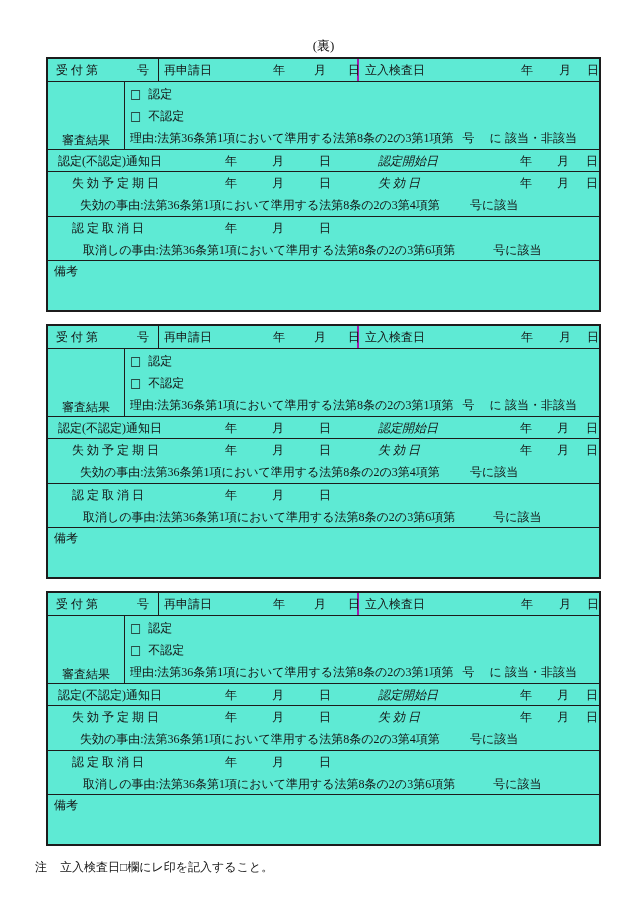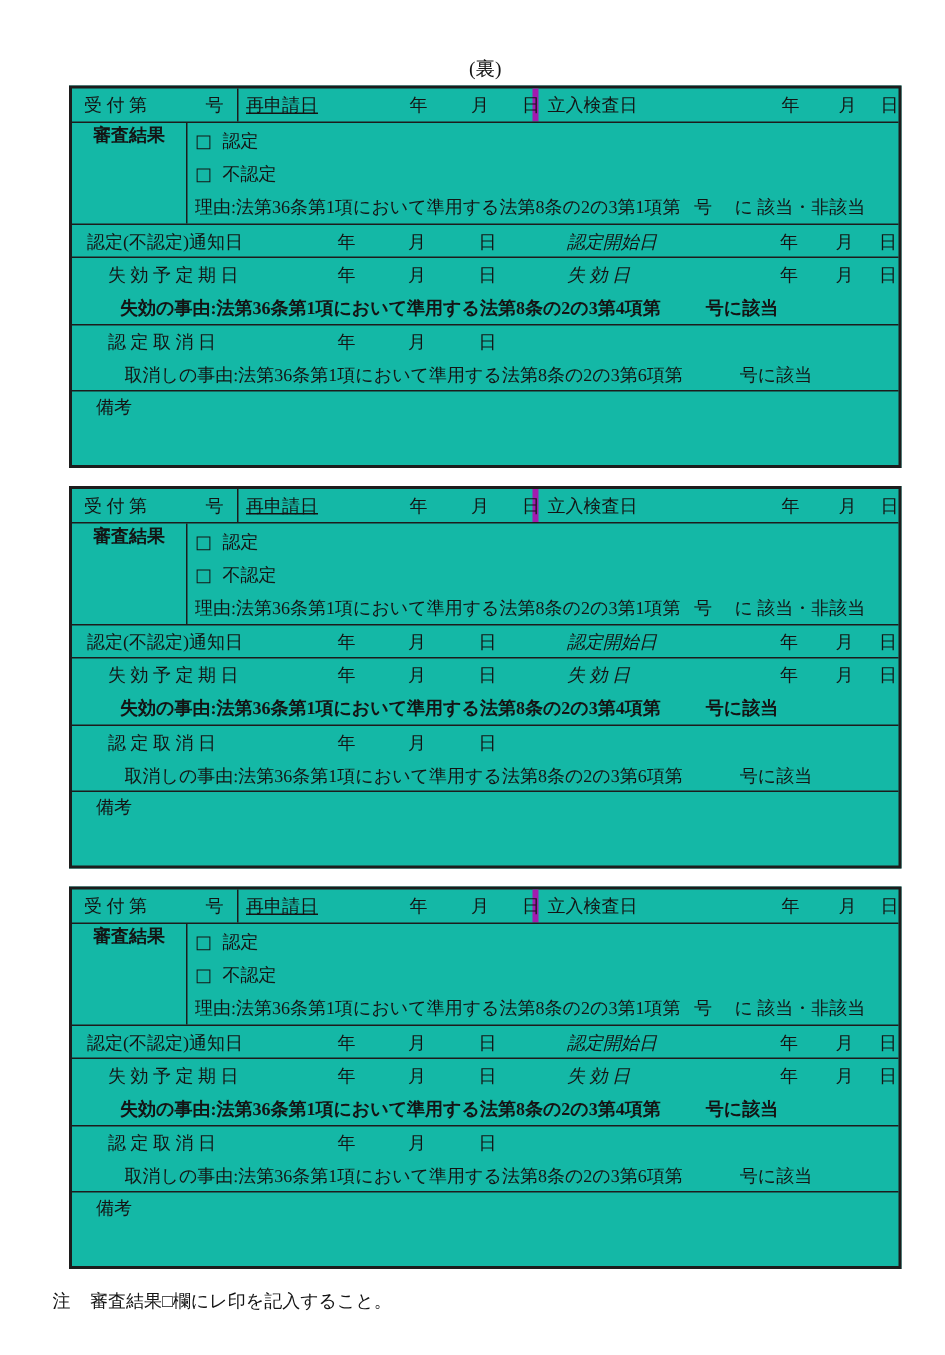--- a/index.html
+++ b/index.html
@@ -31,58 +31,56 @@
     padding-left: 46px;
     box-sizing: border-box;
   }
   .block {
     width: 555px;
     margin-left: 46px;
     margin-top: 3px;
     margin-bottom: 12px;
     border: 2px solid #1c1c1c;
     box-sizing: border-box;
-    background: #14b8a6;
+    background: #5eead4;
   }
   .block + .block { margin-top: 0; }
   .row { position: relative; box-sizing: border-box; }
   .row + .row { border-top: 1px solid #1c1c1c; }
 
   
   .r1 { display: flex; height: 22px; line-height: 22px; }
   .r1 .cA {
     width: 111px;
     border-right: 1px solid #1c1c1c;
     display: flex;
     justify-content: space-between;
     padding: 0 9px 0 8px;
     box-sizing: border-box;
   }
   .r1 .cB {
     width: 200px;
-    border-right: 4px solid #a21caf;
+    border-right: 2px solid #a21caf;
     position: relative;
     padding-left: 5px;
     box-sizing: border-box;
-    text-decoration: underline;
   }
   .r1 .cC { flex: 1; position: relative; padding-left: 6px; }
 
   .pos { position: absolute; top: 0; }
 
   
   .r2 { display: flex; height: 68px; }
   .r2 .cA {
     width: 77px;
     border-right: 1px solid #1c1c1c;
     display: flex;
-    align-items: flex-start;
+    align-items: flex-end;
     justify-content: center;
     box-sizing: border-box;
-    font-weight: bold;
   }
   .r2 .cB { flex: 1; padding: 1px 5px 0 5px; box-sizing: border-box; }
   .r2 .line { height: 22px; line-height: 22px; white-space: nowrap; }
   .checkbox {
     font-family: "DejaVu Sans", sans-serif;
     display: inline-block;
     margin-right: 7px;
     font-size: 12px;
   }
   .reason-no { margin-left: 9px; }
@@ -90,27 +88,27 @@
 
   
   .r3 { height: 22px; line-height: 22px; padding-left: 10px; }
 
   
   .r4 { height: 45px; }
   .r5 { height: 44px; }
   .dline { position: relative; height: 22px; line-height: 22px; }
   .sline { height: 23px; line-height: 22px; white-space: nowrap; }
   .r4 .l1 .lbl, .r5 .l1 .lbl { padding-left: 24px; }
-  .r4 .l2 { padding-left: 32px; font-weight: bold; }
+  .r4 .l2 { padding-left: 32px; }
   .r5 .l2 { padding-left: 35px; }
   .gap18 { margin-left: 30px; }
   .gap24 { margin-left: 38px; }
 
   
-  .r6 { height: 50px; padding: 2px 16px; }
+  .r6 { height: 50px; padding: 2px 6px; }
 
   
   .y-a { left: 114px; } .m-a { left: 155px; } .d-a { left: 189px; }   
   .y-b { left: 162px; } .m-b { left: 200px; } .d-b { left: 228px; }   
   .y-l { left: 177px; } .m-l { left: 224px; } .d-l { left: 271px; }   
   .lbl2 { left: 330px; font-style: italic; }
   .y-r { left: 472px; } .m-r { left: 509px; } .d-r { left: 538px; }   
 
   .footnote {
     margin-left: 35px;
@@ -369,15 +367,15 @@
       </div>
     </div>
 
     <div class="row r6">
       <span>備考</span>
     </div>
 
   </section>
 </div>
   <div class="footnote">
-    <span>注</span><span class="note-text">審査結果□欄にレ印を記入すること。</span>
+    <span>注</span><span class="note-text">立入検査日□欄にレ印を記入すること。</span>
   </div>
 </div>
 
 </body></html>

